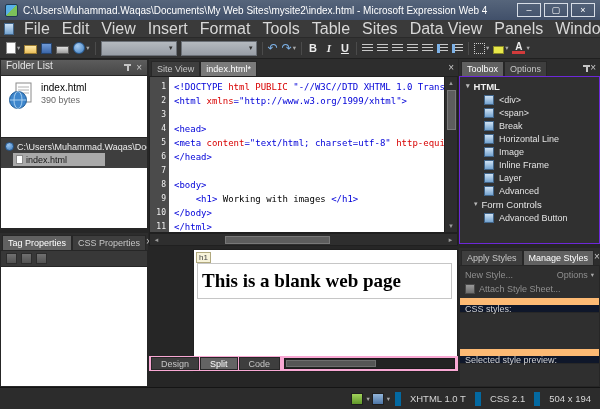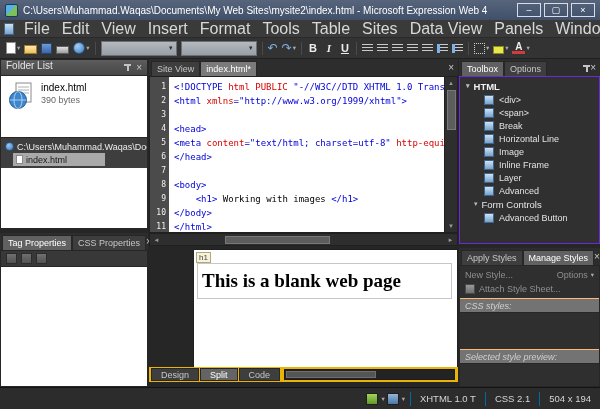--- a/index.html
+++ b/index.html
@@ -91,21 +91,21 @@
   .scroll-arrow{width:13px;height:12px;color:#9b9b9b;font-size:6px;display:flex;align-items:center;justify-content:center;flex:none;}
   .vthumb{width:9px;height:40px;background:#5d5d5d;border:1px solid #787878;margin-top:1px;}
   .vspacer{flex:1;}
   .hscroll{position:absolute;top:174px;left:0;right:0;height:13px;background:#2e2e2e;border:1px solid #202020;display:flex;align-items:center;}
   .hthumb{height:8px;width:105px;background:#5d5d5d;border:1px solid #787878;margin-left:62px;}
   .right-arrow{margin-left:auto;}
   .design-wrap{position:absolute;top:190px;left:0;right:0;bottom:15px;background:#fff;border:1px solid #202020;margin-left:44px;}
   .h1-label{position:absolute;top:2px;left:2px;background:#f7f3da;border:1px solid #b1a97e;color:#444;font-size:8px;line-height:9px;padding:0 2px;z-index:2;}
   .h1-box{position:absolute;top:13px;left:3px;right:5px;height:36px;border:1px solid #c6c6c6;display:flex;align-items:center;padding-left:4px;}
   .h1-text{font-family:"Liberation Serif",serif;font-weight:bold;font-size:19px;color:#000;white-space:nowrap;}
-  .view-tabstrip{position:absolute;bottom:5px;left:0;right:0;height:15px;background:#eab308;display:flex;align-items:center;gap:1px;padding:1px 3px 1px 2px;}
+  .view-tabstrip{position:absolute;bottom:16px;left:0;right:0;height:15px;background:#f9a8d4;display:flex;align-items:center;gap:1px;padding:1px 3px 1px 2px;}
   .vtab{height:13px;padding:0 9px;font-size:9px;color:#c6c6c6;background:#3e3e3e;border:1px solid #272727;display:flex;align-items:center;}
   .vtab.active{background:#646464;color:#fff;}
   .bottom-scroll{flex:1;height:11px;margin-left:3px;background:#232323;border:1px solid #1b1b1b;display:flex;align-items:center;padding:0 1px;}
   .bthumb{height:7px;width:90px;background:#555;border:1px solid #6e6e6e;}
 
   
   .toolbox-panel{position:absolute;top:0;left:0;right:0;height:185px;display:flex;flex-direction:column;}
   .toolbox-content{flex:1;background:#303030;border:1px solid #6d28d9;padding:2px 0;overflow:hidden;}
   .tree-header{display:flex;align-items:center;gap:4px;height:14px;color:#f0f0f0;font-size:9.5px;font-weight:bold;padding-left:6px;}
   .tree-header.lvl1{padding-left:14px;font-weight:normal;color:#e6e6e6;}
@@ -113,32 +113,32 @@
   .tree-item{display:flex;align-items:center;gap:5px;height:13px;color:#e2e2e2;font-size:9px;padding-left:24px;white-space:nowrap;overflow:hidden;}
   .tb-ic{width:10px;height:10px;flex:none;background:linear-gradient(#cfe2f4,#74a3cf);border:1px solid #41658a;}
 
   
   .styles-panel{position:absolute;top:189px;left:0;right:0;bottom:0;display:flex;flex-direction:column;}
   .styles-content{flex:1;background:#2f2f2f;border:1px solid #262626;display:flex;flex-direction:column;font-size:9px;}
   .styles-row1{display:flex;align-items:center;justify-content:space-between;padding:4px 5px 2px;color:#8f8f8f;}
   .options-btn{display:flex;align-items:center;gap:2px;color:#8f8f8f;}
   .styles-row2{display:flex;align-items:center;gap:4px;padding:2px 5px 4px;color:#8f8f8f;}
   .attach-ic{width:10px;height:10px;background:linear-gradient(#9a9a9a,#6e6e6e);border:1px solid #4a4a4a;flex:none;}
-  .section-label{height:15px;display:flex;align-items:center;padding:0 5px;background:#737373;border-top:1px solid #fdba74;border-bottom:1px solid #272727;color:#cfcfcf;font-style:italic;}
+  .section-label{height:15px;display:flex;align-items:center;padding:0 5px;background:#0f172a;border-top:7px solid #fdba74;border-bottom:1px solid #272727;color:#cfcfcf;}
   .styles-gap{height:36px;}
   .styles-preview{flex:1;}
 
   
   .statusbar{position:absolute;left:0;right:0;bottom:0;height:22px;background:#2c2c2c;border-top:1px solid #141414;display:flex;align-items:center;color:#d6d6d6;font-size:9.5px;}
   .status-spacer{flex:1;}
   .status-icons{display:flex;align-items:center;gap:2px;padding:0 5px;}
   .st-ic{width:12px;height:12px;border:1px solid #1f1f1f;display:inline-block;}
   .st-green{background:linear-gradient(#a2d35b,#61982a);}
   .st-blue{background:linear-gradient(#93b6da,#4d76a6);}
-  .seg{height:14px;display:flex;align-items:center;padding:0 9px;border-left:1px solid #0369a1;white-space:nowrap;}
+  .seg{height:14px;display:flex;align-items:center;padding:0 9px;border-left:6px solid #0369a1;white-space:nowrap;}
 </style>
 </head>
 <body>
 
 <div class="titlebar">
   <div class="app-icon"></div>
   <div class="title-text">C:\Users\Muhammad.Waqas\Documents\My Web Sites\mysite2\index.html - Microsoft Expression Web 4</div>
   <div class="win-btns">
     <div class="win-btn">–</div>
     <div class="win-btn">▢</div>

